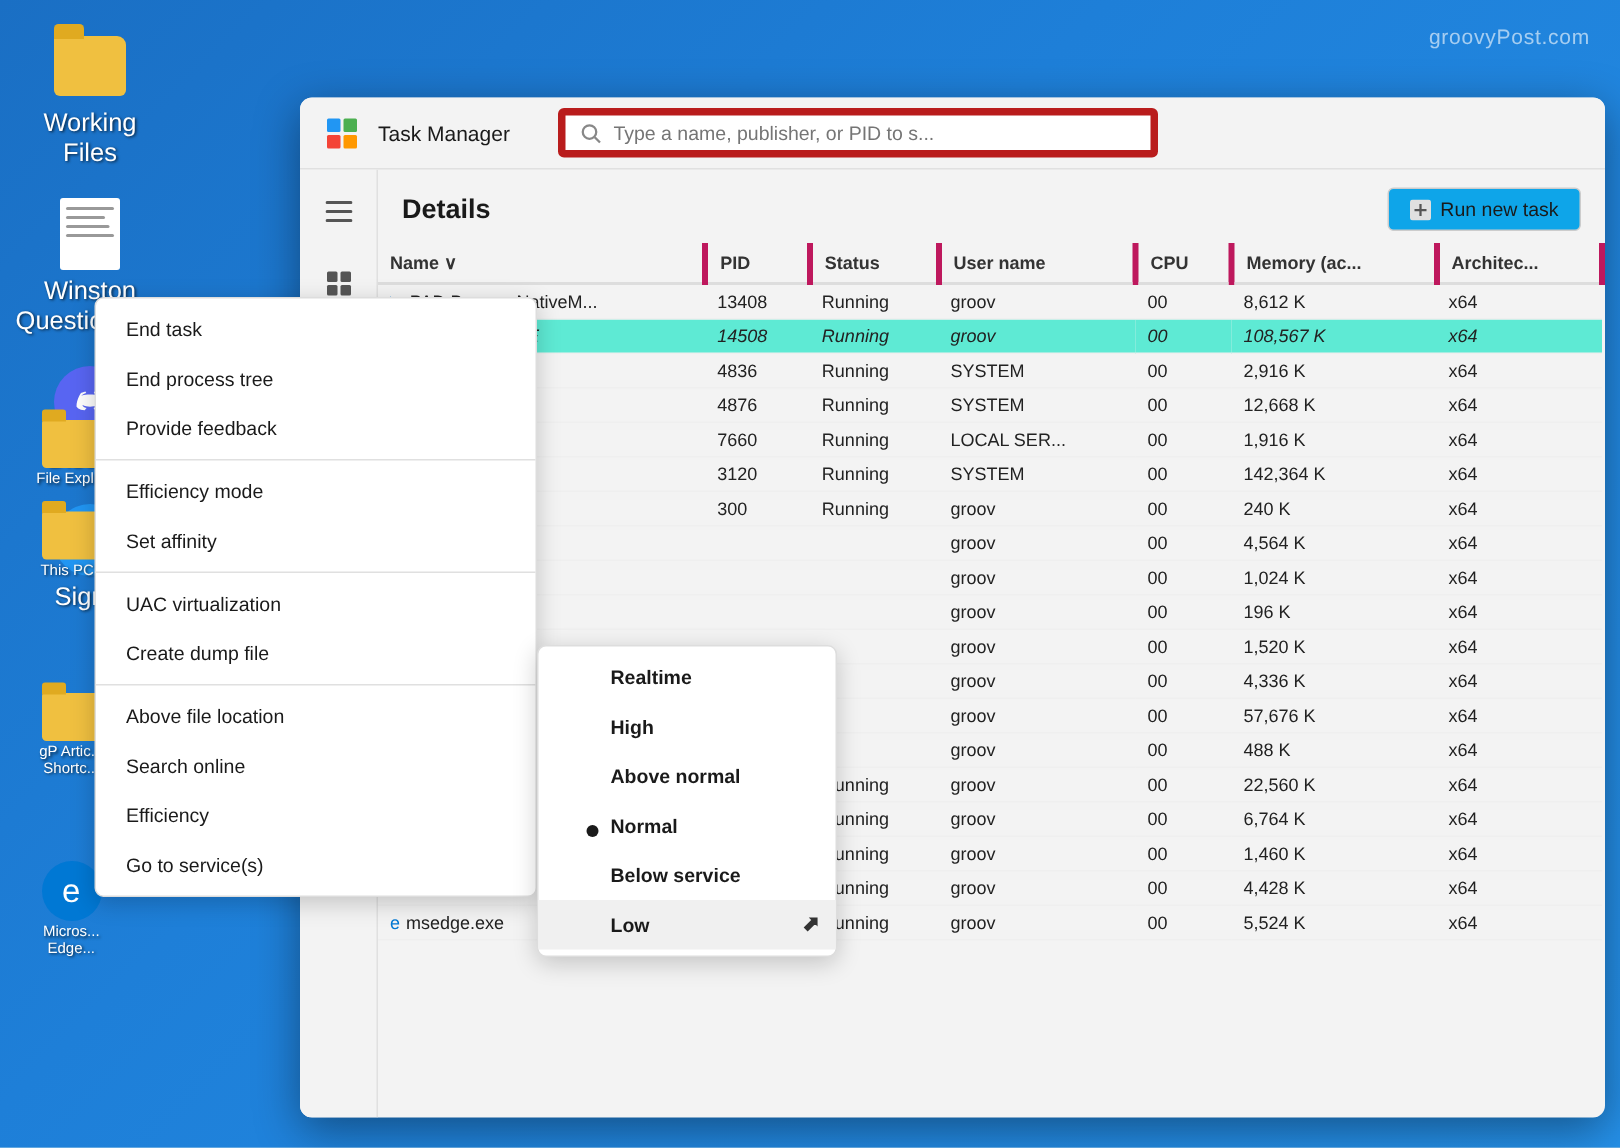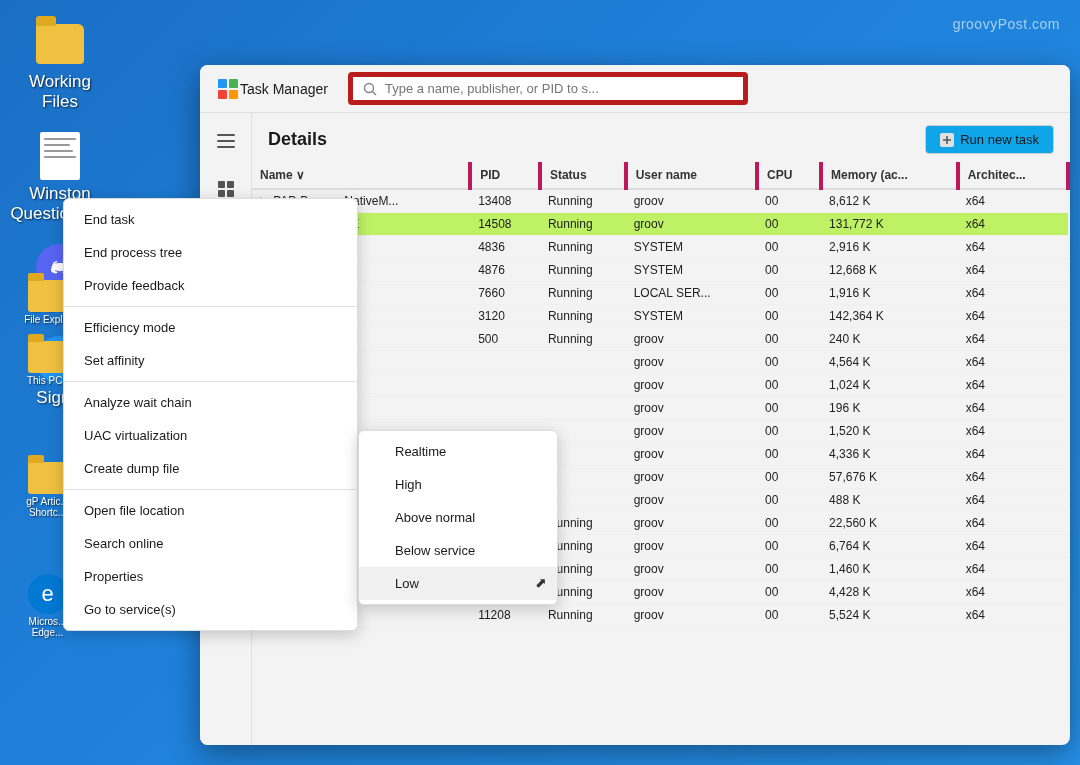--- a/index.html
+++ b/index.html
@@ -141,20 +141,21 @@
       display: flex;
       flex-direction: column;
     }
 
     .tm-titlebar {
       background: #f3f3f3;
       height: 48px;
       display: flex;
       align-items: center;
       padding: 0 16px;
+      gap: 12px;
       border-bottom: 1px solid #e0e0e0;
       flex-shrink: 0;
     }
     .tm-title-icon {
       width: 24px;
       height: 24px;
       display: flex;
       align-items: center;
       justify-content: center;
     }
@@ -272,21 +273,22 @@
       border-right: 4px solid #be185d;
     }
     .tm-table td {
       padding: 4px 8px;
       font-size: 12px;
       color: #222;
       white-space: nowrap;
       border-bottom: 1px solid #efefef;
     }
     .tm-table tr.selected {
-      background: #bef264;
+      background: #5eead4;
+      font-style: italic;
     }
 
     
     .context-menu {
       position: absolute;
       top: 198px;
       left: 63px;
       width: 295px;
       background: white;
       border: 1px solid #ddd;
@@ -328,27 +330,28 @@
       left: 358px;
       width: 200px;
       background: white;
       border: 1px solid #ddd;
       border-radius: 6px;
       box-shadow: 0 4px 16px rgba(0,0,0,0.2);
       z-index: 101;
       padding: 4px 0;
     }
     .submenu-item {
-      padding: 9px 20px;
+      padding: 9px 32px;
       cursor: pointer;
       font-size: 13px;
       color: #1a1a1a;
       display: flex;
       align-items: flex-end;
       gap: 8px;
+      font-weight: bold;
     }
     .submenu-item.hovered { background: #f0f0f0; }
     .bullet {
       width: 8px;
       height: 8px;
       border-radius: 50%;
       background: #1a1a1a;
       flex-shrink: 0;
     }
     .no-bullet { width: 8px; flex-shrink: 0; }
@@ -554,21 +557,21 @@
     <td>00</td>
     <td>8,612 K</td>
     <td>x64</td>
   </tr>
                 <tr class="selected">
     <td><span style="color:#0078d4;margin-right:4px;">O</span>OUTLOOK.EXE</td>
     <td>14508</td>
     <td>Running</td>
     <td>groov</td>
     <td>00</td>
-    <td>131,772 K</td>
+    <td>108,567 K</td>
     <td>x64</td>
   </tr>
                 <tr>
     <td>p.IGCC.WinSer...</td>
     <td>4836</td>
     <td>Running</td>
     <td>SYSTEM</td>
     <td>00</td>
     <td>2,916 K</td>
     <td>x64</td>
@@ -595,21 +598,21 @@
     <td>Eng.exe</td>
     <td>3120</td>
     <td>Running</td>
     <td>SYSTEM</td>
     <td>00</td>
     <td>142,364 K</td>
     <td>x64</td>
   </tr>
                 <tr>
     <td>ewebview2.exe</td>
-    <td>500</td>
+    <td>300</td>
     <td>Running</td>
     <td>groov</td>
     <td>00</td>
     <td>240 K</td>
     <td>x64</td>
   </tr>
                 <tr>
     <td></td>
     <td></td>
     <td></td>
@@ -736,57 +739,58 @@
       </div>
       <div class="ctx-separator"></div>
       <div class="ctx-item">
         <span>Efficiency mode</span>
       </div>
       <div class="ctx-item">
         <span>Set affinity</span>
       </div>
       <div class="ctx-separator"></div>
       <div class="ctx-item">
-        <span>Analyze wait chain</span>
-      </div>
-      <div class="ctx-item">
         <span>UAC virtualization</span>
       </div>
       <div class="ctx-item">
         <span>Create dump file</span>
       </div>
       <div class="ctx-separator"></div>
       <div class="ctx-item">
-        <span>Open file location</span>
+        <span>Above file location</span>
       </div>
       <div class="ctx-item">
         <span>Search online</span>
       </div>
       <div class="ctx-item">
-        <span>Properties</span>
+        <span>Efficiency</span>
       </div>
       <div class="ctx-item">
         <span>Go to service(s)</span>
       </div>
     </div>
 
   <div class="submenu" id="submenu">
   <div class="submenu-item">
         <span class="no-bullet"></span>
         <span>Realtime</span>
       </div>
       <div class="submenu-item">
         <span class="no-bullet"></span>
         <span>High</span>
       </div>
       <div class="submenu-item">
         <span class="no-bullet"></span>
         <span>Above normal</span>
       </div>
       <div class="submenu-item">
+        <span class="bullet"></span>
+        <span>Normal</span>
+      </div>
+      <div class="submenu-item">
         <span class="no-bullet"></span>
         <span>Below service</span>
       </div>
       <div class="submenu-item hovered" style="position: relative;">
         <span class="no-bullet"></span>
         <span>Low</span>
         <span style="position: absolute; right: 10px; font-size: 14px; transform: rotate(45deg); color: rgb(51, 51, 51);">⬆</span>
       </div>
     </div>
 

